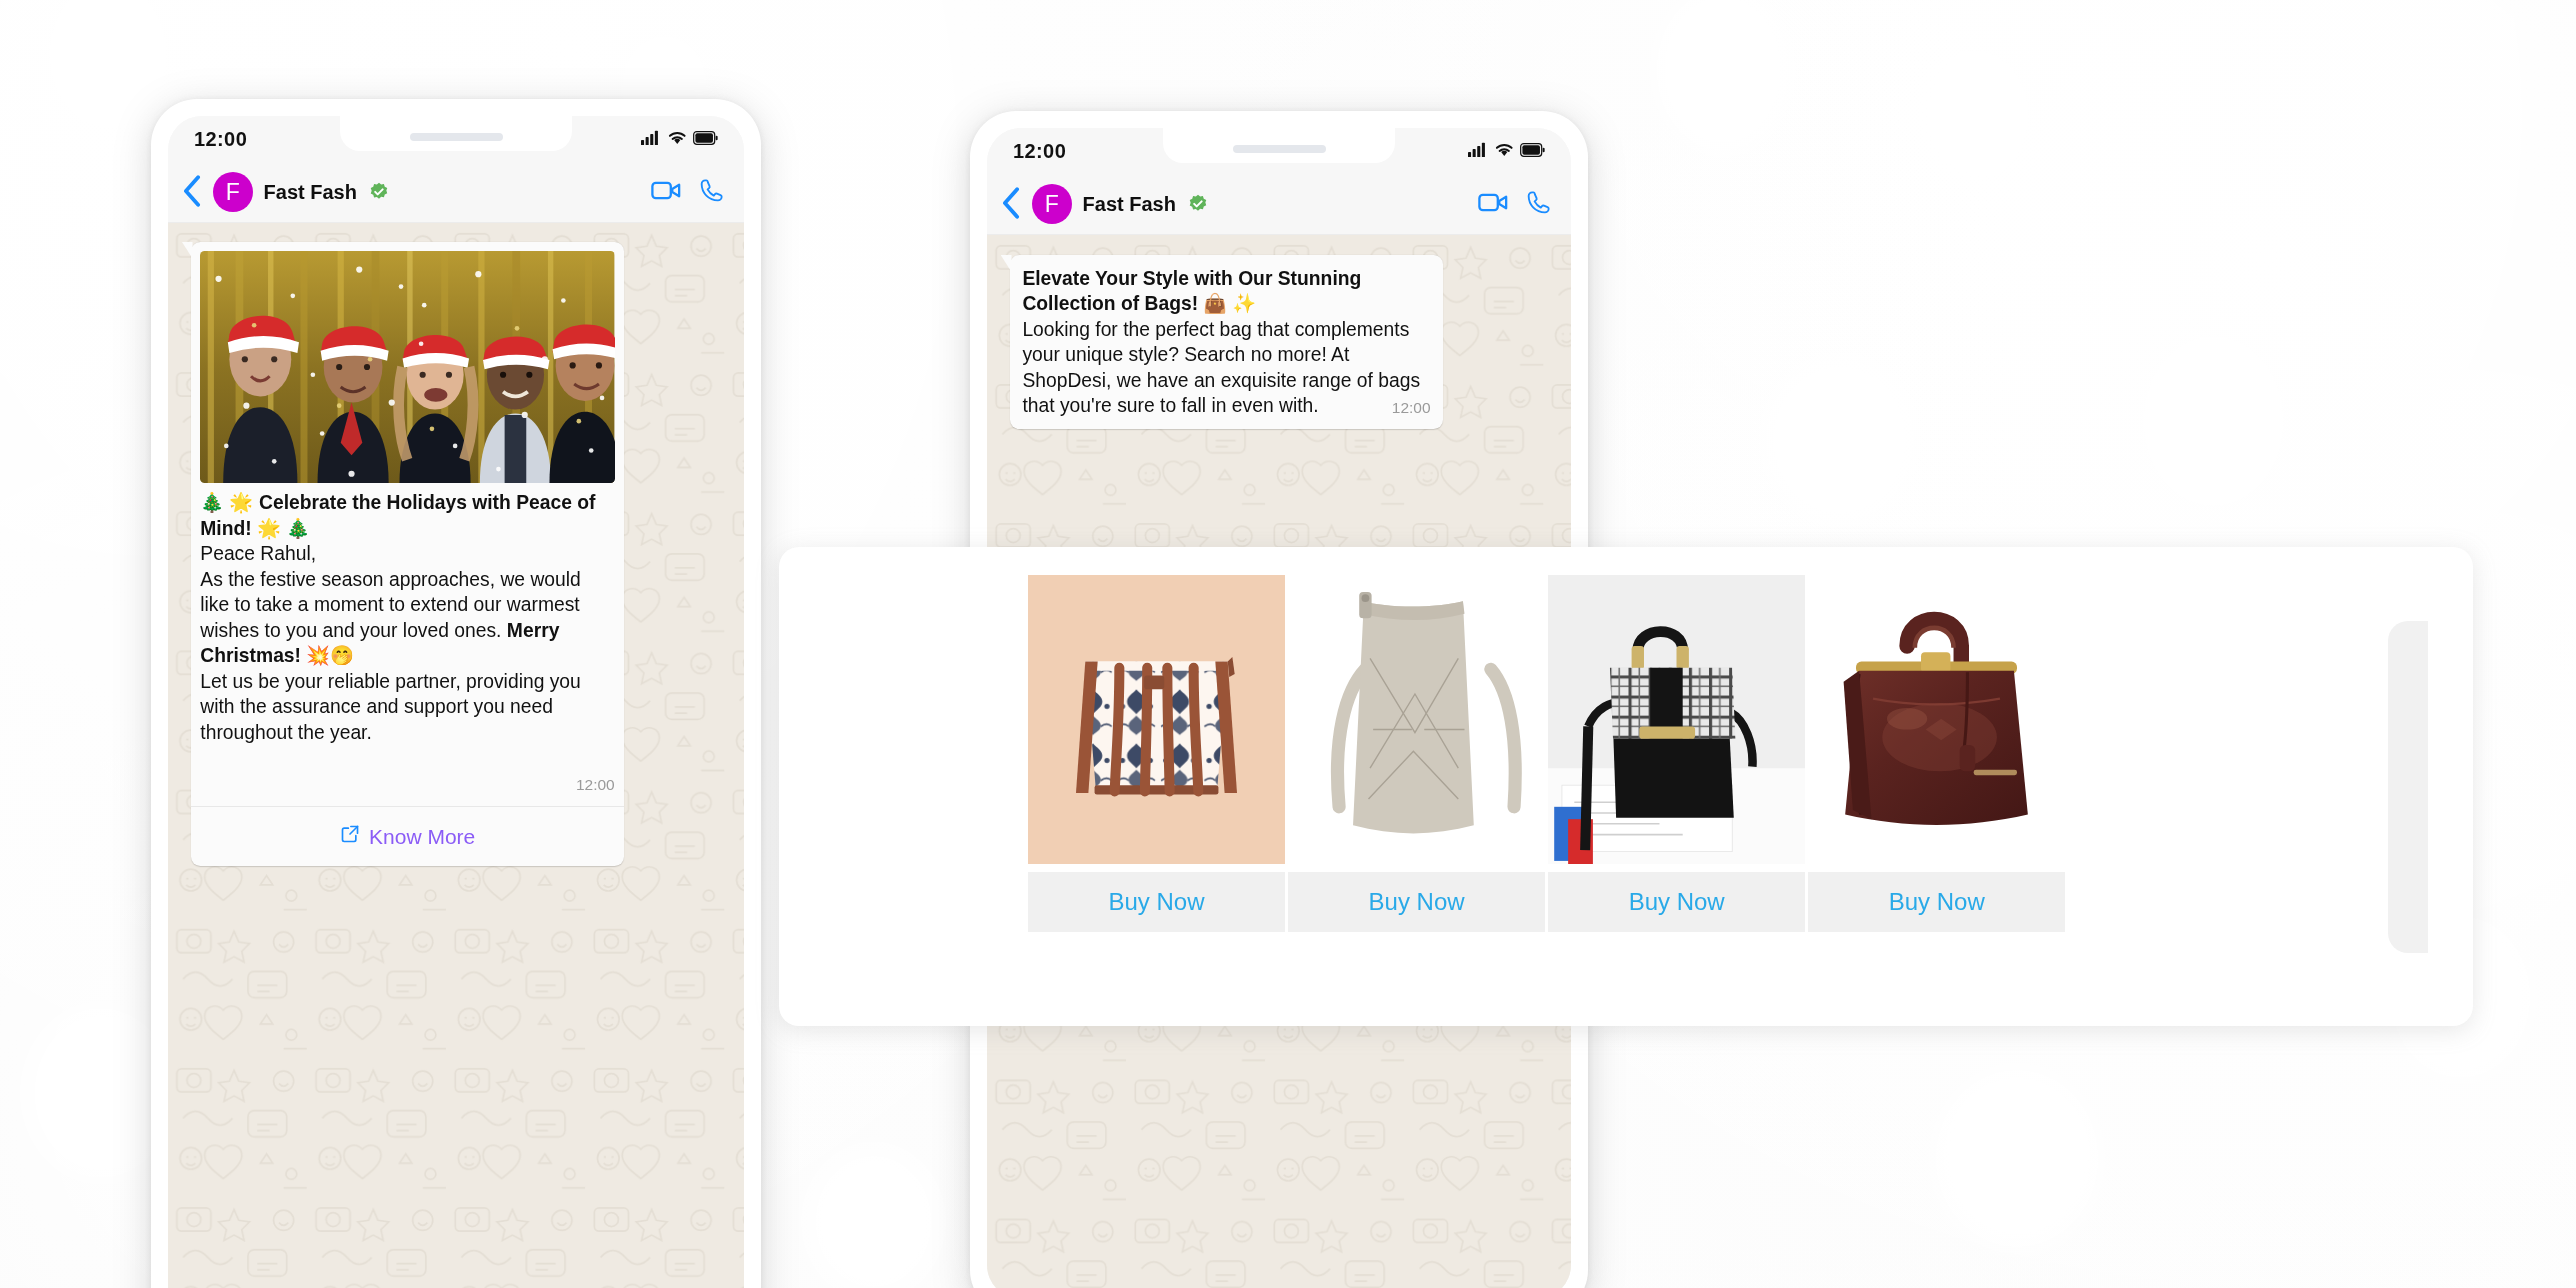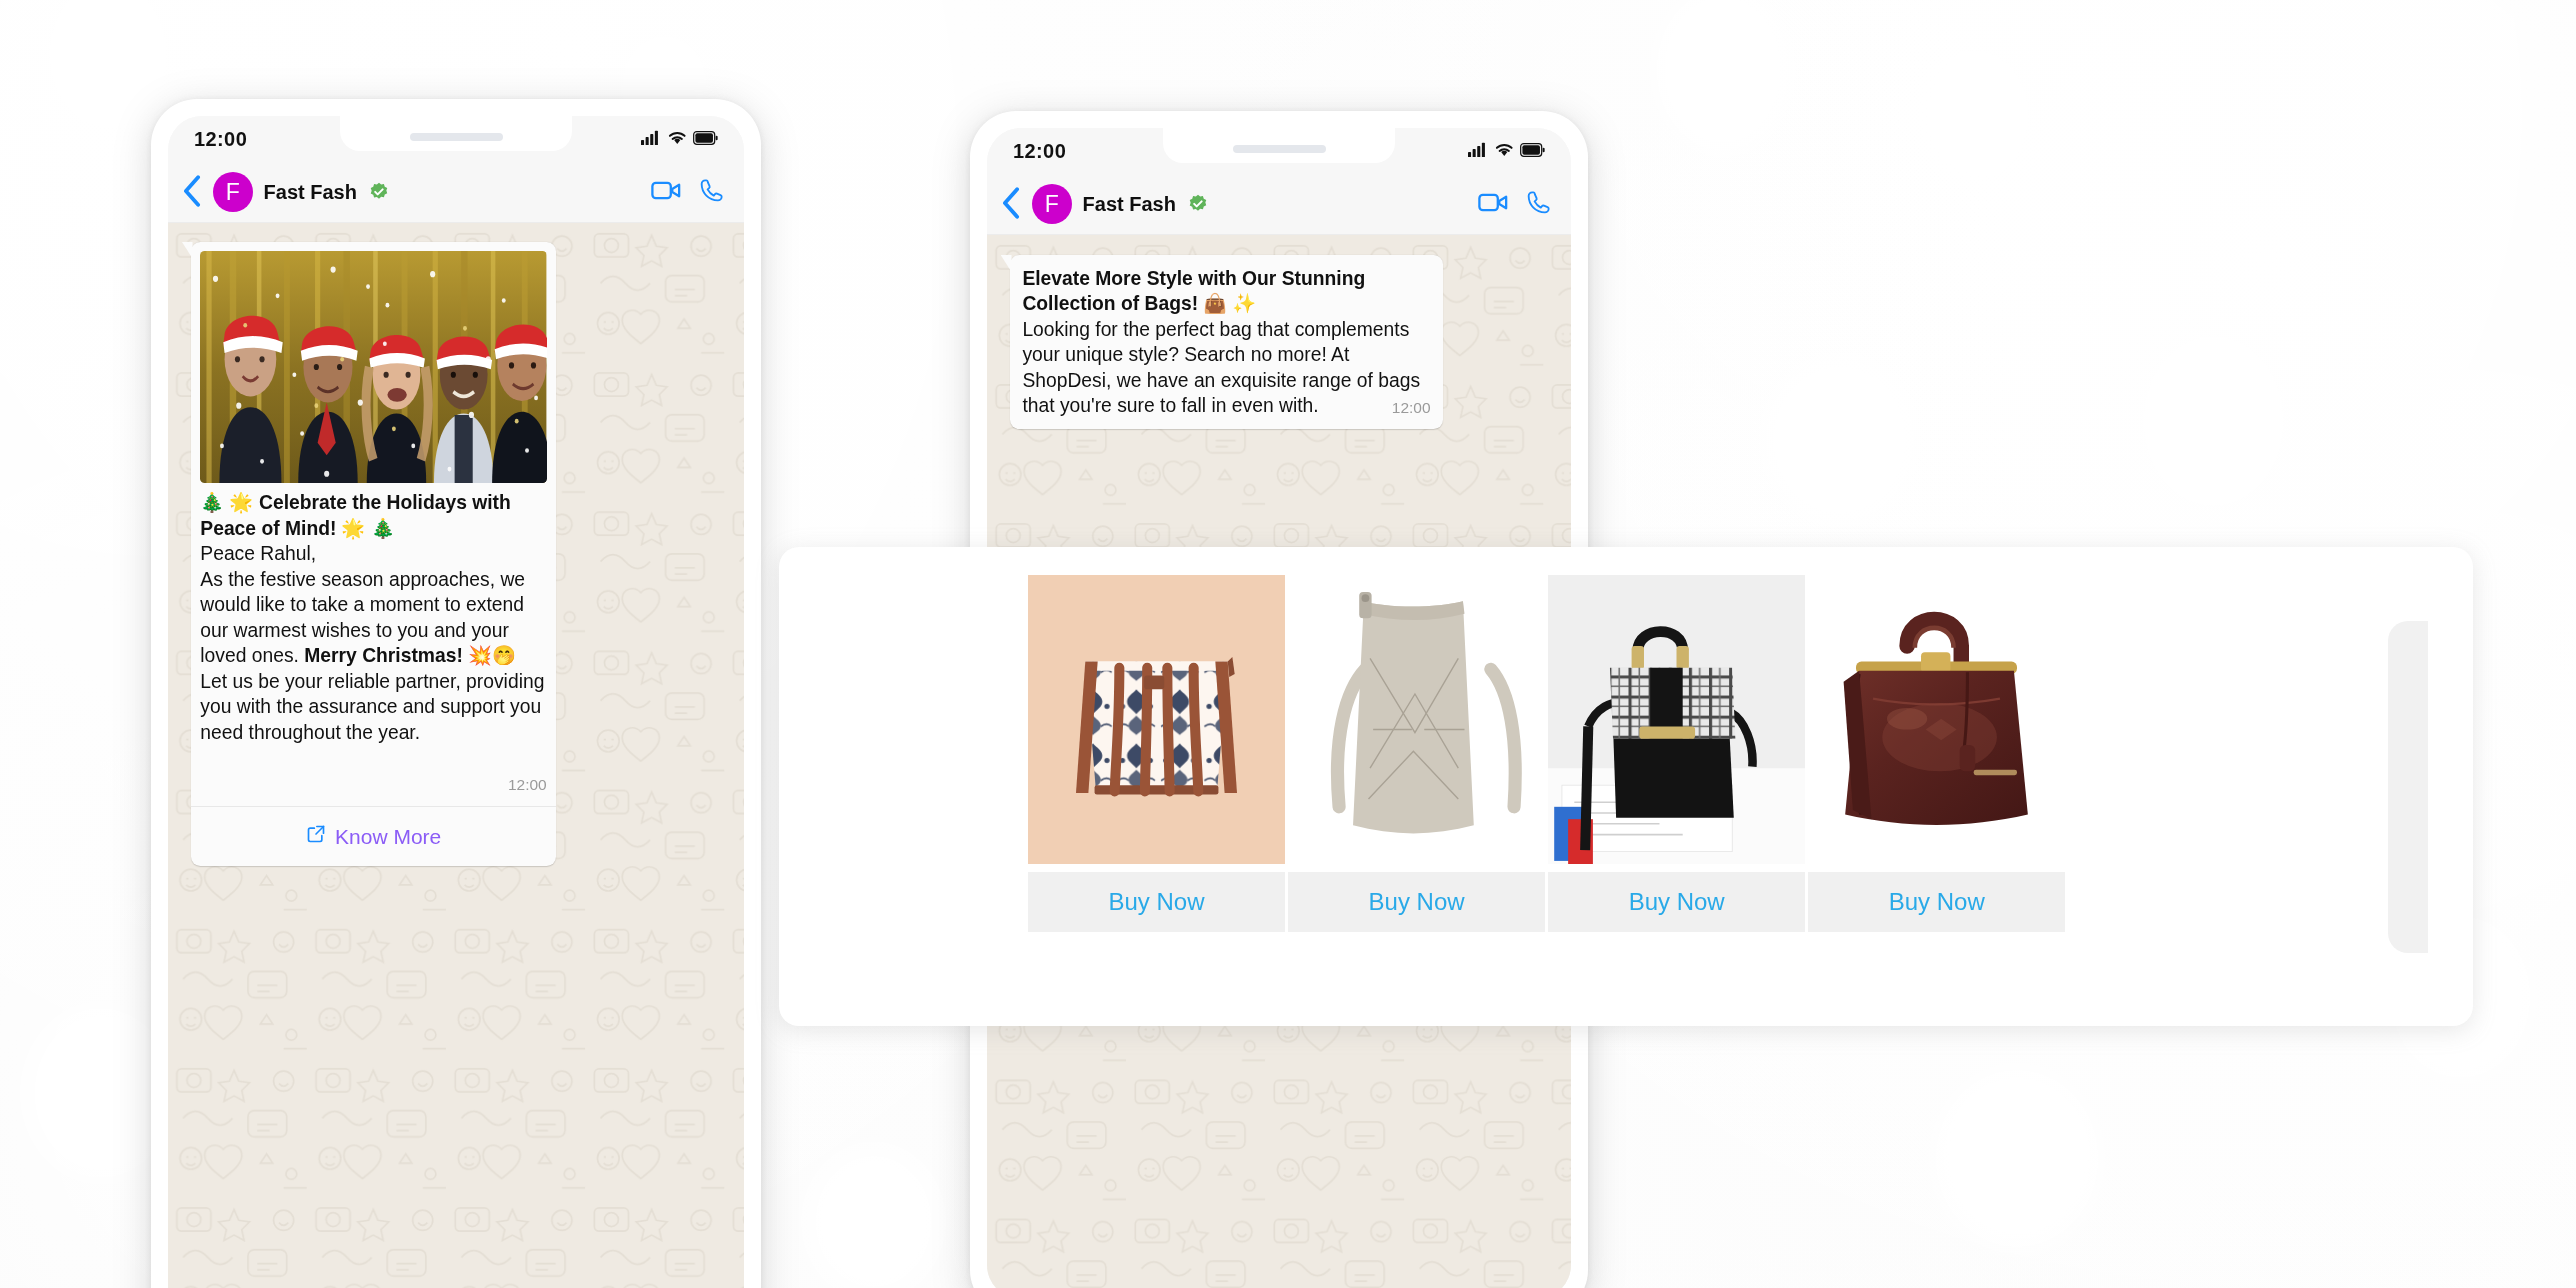--- a/index.html
+++ b/index.html
@@ -201,21 +201,21 @@
 
   
   #phone-1 {
     left: 151px;
     top: 99px;
     width: 610px;
     height: 1252px;
   }
   #phone-1 .chat-body { height: calc(100% - 46px - 62px); }
   #phone-1 .bubble-wrap { padding: 18.5px 20px 0 23px; }
-  #phone-1 .bubble { width: 365px; padding: 0; }
+  #phone-1 .bubble { width: 433px; padding: 0; }
   #phone-1 .bubble-inner { padding: 9.3px 9.3px 10.8px 9.3px; }
   #phone-1 .card-photo { height: 232px; }
 
   
   #phone-2 {
     left: 970px;
     top: 111px;
     width: 618px;
     height: 1205px;
   }
@@ -597,21 +597,21 @@
     <div class="chat-body">
       <svg class="doodle" width="100%" height="100%" preserveAspectRatio="xMidYMid slice" viewBox="0 0 756 1377">
         <rect width="100%" height="100%" fill="url(#dp1)"></rect>
       </svg>
 
       <div class="bubble-wrap">
         <div class="bubble">
           <div class="bubble-tail"></div>
           <div class="bubble-inner">
             <div class="msg-text">
-              <b>Elevate More Style with Our Stunning Collection of Bags! 👜 ✨</b><br>
+              <b>Elevate Your Style with Our Stunning Collection of Bags! 👜 ✨</b><br>
               <span>Looking for the perfect bag that complements your unique style? Search no more! At ShopDesi, we have an exquisite range of bags that you're sure to fall in even with.</span>
               <span class="bubble-time">12:00</span>
               <div style="clear:both"></div>
             </div>
           </div>
         </div>
       </div>
     </div>
   </div>
 </div>

